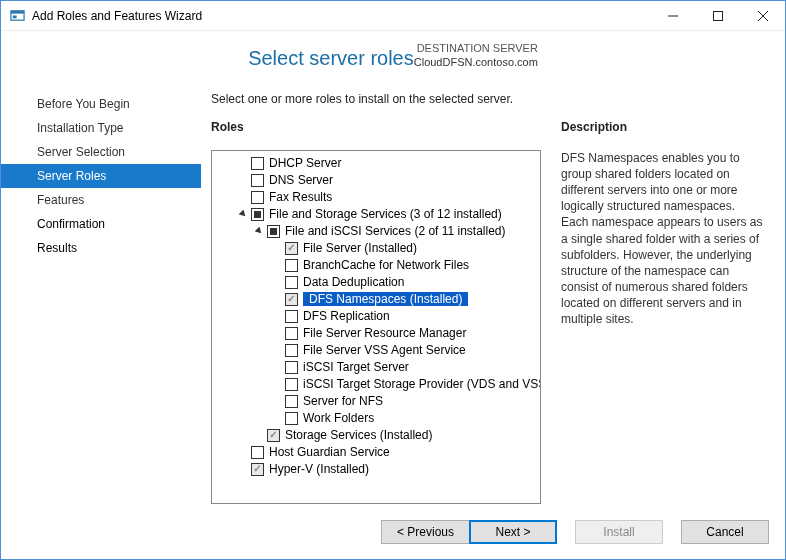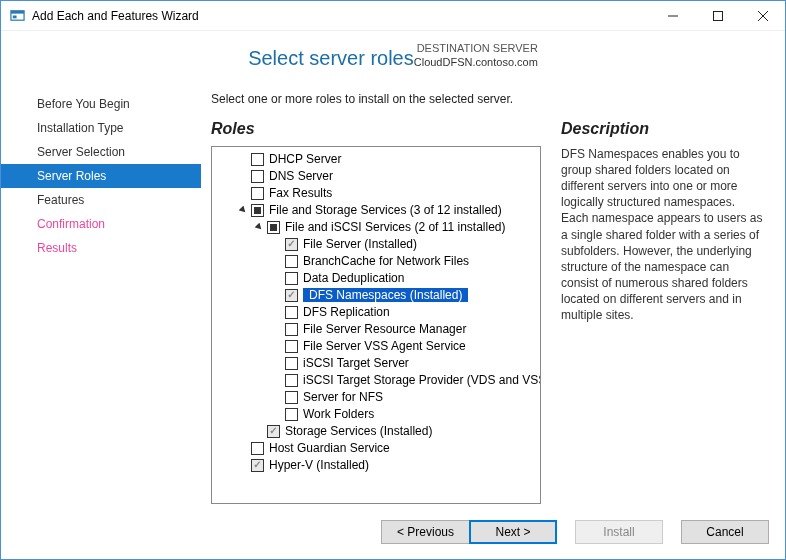--- a/index.html
+++ b/index.html
@@ -19,28 +19,28 @@
   .page-title { font-size: 20px; font-weight: 400; color: #1a6fa8; }
   .dest-block { text-align: right; font-size: 11px; color: #555; line-height: 1.3;}
   .dest-block .dl { color: #555; }
   .dest-block .sn { color: #333; }
   
   
   .body { display: flex; flex: 1; min-height: 0; padding: 0 0 0 0;}
   .sidebar { width: 200px; padding-top: 18px; }
   .step { font-size: 12px; color: #333; padding: 5px 10px 5px 36px; position: relative; cursor: default; }
   .step.active { background: #1979ca; color: #fff; }
-  .step.disabled { color: #ec4899; }
+  .step.disabled { color: #000000; }
   
   .main { flex: 1; display:flex; flex-direction:column; padding: 18px 20px 0 10px; min-width:0;}
   .instr { font-size: 12px; color: #222; margin-bottom: 14px;}
   .cols { display:flex; flex:1; min-height:0; gap: 20px;}
   .roles-col { width: 330px; display:flex; flex-direction:column; min-height:0;}
   .desc-col { flex:1; }
-  .col-head { font-size: 16px; font-weight: 700; color: #222; margin-bottom: 8px; font-style: italic;}
+  .col-head { font-size: 12px; font-weight: 700; color: #222; margin-bottom: 16px;}
   
   .tree-wrap { border: 1px solid #888; flex:1; display:flex; flex-direction:column; min-height:0; overflow:hidden;}
   .tree { flex:1; overflow-x: auto; overflow-y: auto; font-size: 12px; padding: 4px 0; position:relative;}
   .tree-inner { min-width: 460px; }
   .tree::-webkit-scrollbar { width:17px; height:17px;}
   .tree::-webkit-scrollbar-track { background:#f0f0f0; }
   .tree::-webkit-scrollbar-thumb { background:#c1c1c1; }
   .tree::-webkit-scrollbar-button { background:#f0f0f0; display:block; height:17px; width:17px;}
   
   .node { display:flex; align-items:center; height:17px; white-space:nowrap;}
@@ -72,21 +72,21 @@
 <div class="window">
 
   <div class="titlebar">
     <span class="titlebar-icon">
       <svg width="15" height="15" viewBox="0 0 16 16">
           <rect x="1" y="3" width="14" height="10" fill="none" stroke="#2a7ab0" stroke-width="1.3"></rect>
           <rect x="1" y="3" width="14" height="3" fill="#2a7ab0"></rect>
           <rect x="3" y="8" width="4" height="3" fill="#2a7ab0"></rect>
         </svg>
     </span>
-    <span class="titlebar-title">Add Each and Features Wizard</span>
+    <span class="titlebar-title">Add Roles and Features Wizard</span>
     <div class="titlebar-btns">
       <div class="titlebar-btn">
           <svg width="10" height="10">
             <line x1="0" y1="5" x2="10" y2="5" stroke-width="1"></line>
           </svg>
         </div>
       <div class="titlebar-btn">
           <svg width="10" height="10">
             <rect x="0.5" y="0.5" width="9" height="9" fill="none" stroke-width="1"></rect>
           </svg>

